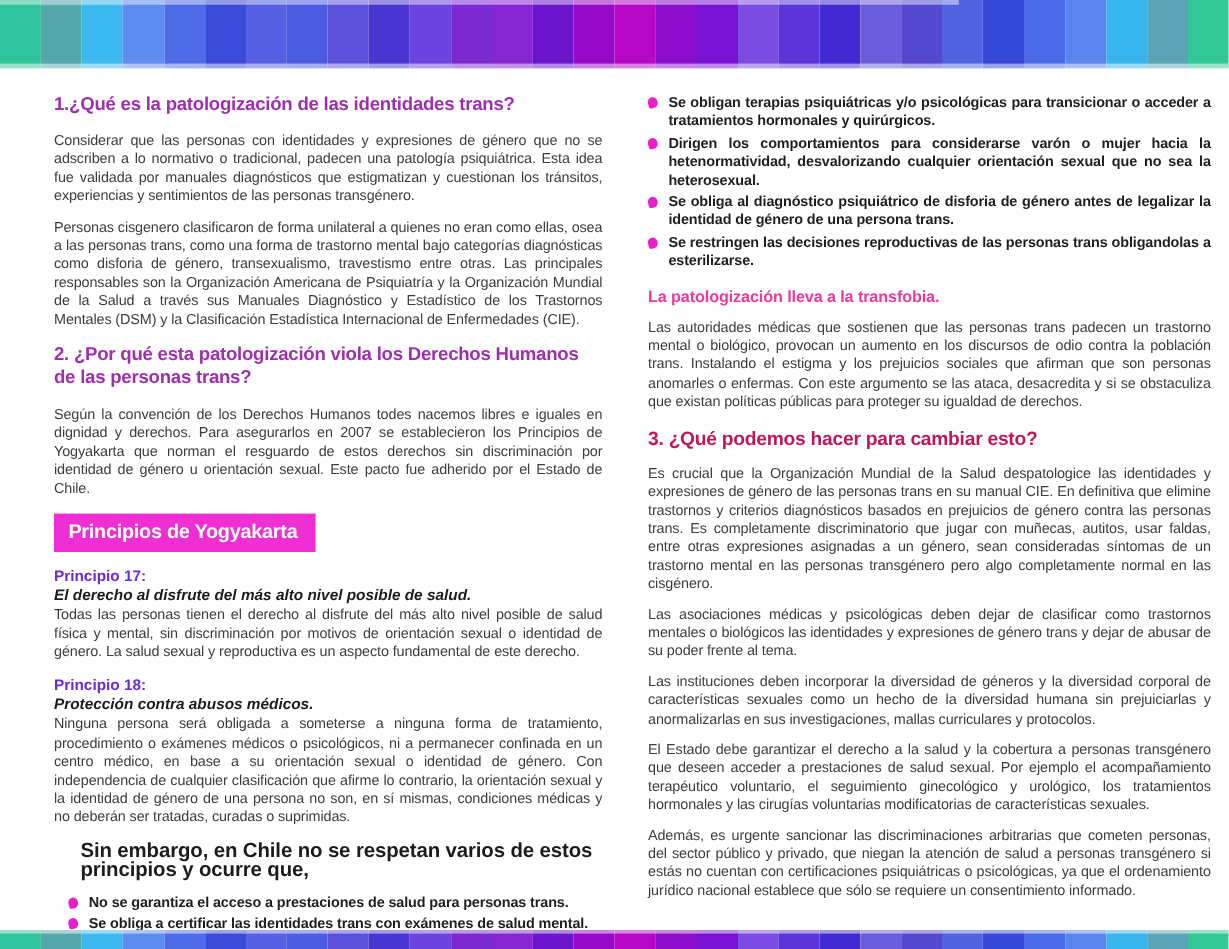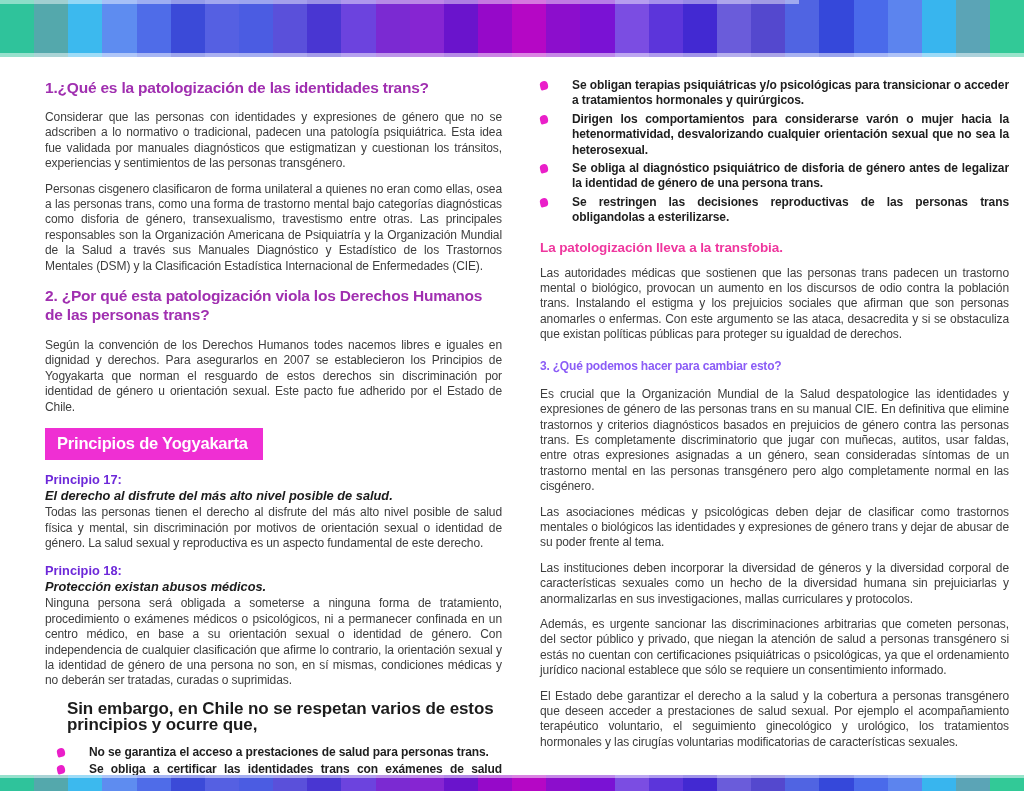--- a/index.html
+++ b/index.html
@@ -34,30 +34,30 @@
              font-size:16.5px; padding:6px 15px 7px 12px; margin:3px 0 12px 0; letter-spacing:-0.2px; }
 
   .p-title { font-size:12.8px; font-weight:bold; color:#6d28d9; line-height:16px; }
   .p-sub   { font-size:12.8px; font-weight:bold; color:#1c1c1c; line-height:16px; margin-bottom:1px;font-style:italic; }
   .principle { margin-bottom:4px; }
   .principle p.body { margin-bottom:12px; }
 
   .note { font-size:17px; font-weight:bold; color:#1c1c1c; line-height:16px;
           margin:6px 0 12px 22px; letter-spacing:-0.1px; }
 
-  .bullet-item { display:flex; gap:24px; margin-bottom:3px; }
+  .bullet-item { display:flex; gap:9px; margin-bottom:3px; }
   .dot { width:8px; height:9px; border-radius:4px 4px 4px 2px; background:#ea1fc9;
          margin-top:3px; flex:none; transform:rotate(-14deg); }
   .bullet-text { font-size:12px; line-height:15.4px; font-weight:bold; color:#1e1e1e;
                  text-align:justify; letter-spacing:-0.1px; }
   .lb .bullet-item { margin-bottom:2px; margin-left:12px; }
 
   .h-pink { color:#ef379e; font-weight:bold; font-size:13.5px; line-height:17px;
             margin:13px 0 10px 0; letter-spacing:-0.1px; }
-  .h-pink-lg { color:#8b5cf6; font-weight:bold; font-size:12px; line-height:19px;
+  .h-pink-lg { color:#be185d; font-weight:bold; font-size:16px; line-height:19px;
                margin:14px 0 11px 0; letter-spacing:-0.2px; }
   .rb-list { margin-bottom:6px; }
 </style>
 </head>
 <body>
 
 <div class="page">
 
   <div class="band band-top">
       <div class="stripe" style="background: rgb(47, 195, 155);"></div>
@@ -105,21 +105,21 @@
       <div class="yog-box">Principios de Yogyakarta</div>
 
       <div class="principle">
         <div class="p-title">Principio 17:</div>
         <div class="p-sub">El derecho al disfrute del más alto nivel posible de salud.</div>
         <p class="body">Todas las personas tienen el derecho al disfrute del más alto nivel posible de salud física y mental, sin discriminación por motivos de orientación sexual o identidad de género. La salud sexual y reproductiva es un aspecto fundamental de este derecho.</p>
       </div>
 
       <div class="principle">
         <div class="p-title">Principio 18:</div>
-        <div class="p-sub">Protección existan abusos médicos.</div>
+        <div class="p-sub">Protección contra abusos médicos.</div>
         <p class="body">Ninguna persona será obligada a someterse a ninguna forma de tratamiento, procedimiento o exámenes médicos o psicológicos, ni a permanecer confinada en un centro médico, en base a su orientación sexual o identidad de género. Con independencia de cualquier clasificación que afirme lo contrario, la orientación sexual y la identidad de género de una persona no son, en sí mismas, condiciones médicas y no deberán ser tratadas, curadas o suprimidas.</p>
       </div>
 
       <div class="note">Sin embargo, en Chile no se respetan varios de estos principios y ocurre que,</div>
 
       <div class="lb">
         <div class="bullet-item">
           <span class="dot"></span>
           <span class="bullet-text">No se garantiza el acceso a prestaciones de salud para personas trans.</span>
         </div>
@@ -150,22 +150,22 @@
         </div>
       </div>
 
       <div class="h-pink">La patologización lleva a la transfobia.</div>
       <p class="body">Las autoridades médicas que sostienen que las personas trans padecen un trastorno mental o biológico, provocan un aumento en los discursos de odio contra la población trans. Instalando el estigma y los prejuicios sociales que afirman que son personas anomarles o enfermas. Con este argumento se las ataca, desacredita y si se obstaculiza que existan políticas públicas para proteger su igualdad de derechos.</p>
 
       <div class="h-pink-lg">3. ¿Qué podemos hacer para cambiar esto?</div>
       <p class="body">Es crucial que la Organización Mundial de la Salud despatologice las identidades y expresiones de género de las personas trans en su manual CIE. En definitiva que elimine trastornos y criterios diagnósticos basados en prejuicios de género contra las personas trans. Es completamente discriminatorio que jugar con muñecas, autitos, usar faldas, entre otras expresiones asignadas a un género, sean consideradas síntomas de un trastorno mental en las personas transgénero pero algo completamente normal en las cisgénero.</p>
       <p class="body">Las asociaciones médicas y psicológicas deben dejar de clasificar como trastornos mentales o biológicos las identidades y expresiones de género trans y dejar de abusar de su poder frente al tema.</p>
       <p class="body">Las instituciones deben incorporar la diversidad de géneros y la diversidad corporal de características sexuales como un hecho de la diversidad humana sin prejuiciarlas y anormalizarlas en sus investigaciones, mallas curriculares y protocolos.</p>
+      <p class="body">El Estado debe garantizar el derecho a la salud y la cobertura a personas transgénero que deseen acceder a prestaciones de salud sexual. Por ejemplo el acompañamiento terapéutico voluntario, el seguimiento ginecológico y urológico, los tratamientos hormonales y las cirugías voluntarias modificatorias de características sexuales.</p>
       <p class="body">Además, es urgente sancionar las discriminaciones arbitrarias que cometen personas, del sector público y privado, que niegan la atención de salud a personas transgénero si estás no cuentan con certificaciones psiquiátricas o psicológicas, ya que el ordenamiento jurídico nacional establece que sólo se requiere un consentimiento informado.</p>
-      <p class="body">El Estado debe garantizar el derecho a la salud y la cobertura a personas transgénero que deseen acceder a prestaciones de salud sexual. Por ejemplo el acompañamiento terapéutico voluntario, el seguimiento ginecológico y urológico, los tratamientos hormonales y las cirugías voluntarias modificatorias de características sexuales.</p>
     </div>
 
   </div>
 
   <div class="band band-bottom">
       <div class="stripe" style="background: rgb(47, 195, 155);"></div>
       <div class="stripe" style="background: rgb(84, 168, 172);"></div>
       <div class="stripe" style="background: rgb(60, 185, 238);"></div>
       <div class="stripe" style="background: rgb(94, 140, 240);"></div>
       <div class="stripe" style="background: rgb(79, 108, 232);"></div>

